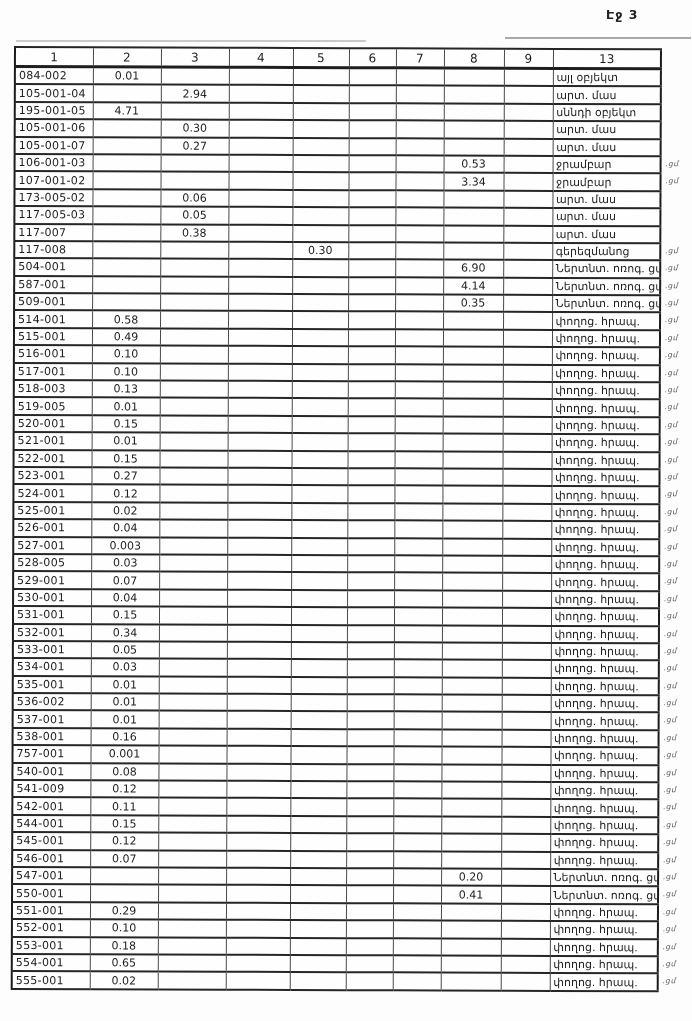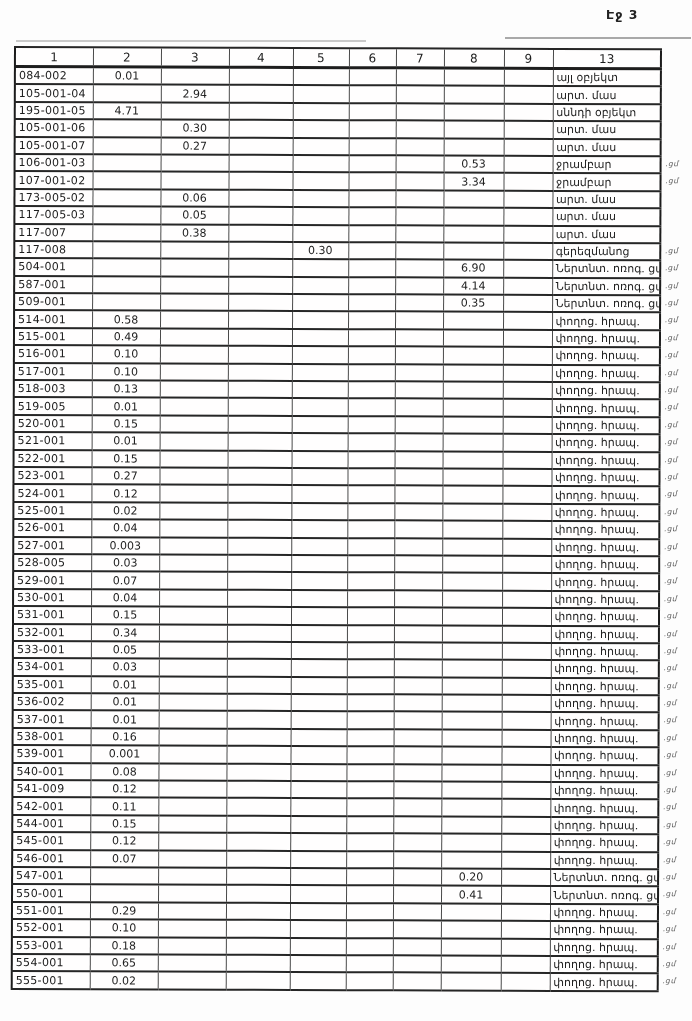--- a/index.html
+++ b/index.html
@@ -587,21 +587,21 @@
           <td class="num c3"></td>
           <td class="num c4"></td>
           <td class="num c5"></td>
           <td class="num c6"></td>
           <td class="num c7"></td>
           <td class="num c8"></td>
           <td class="num c9"></td>
           <td class="c10">փողոց. հրապ.</td>
         </tr>
         <tr>
-          <td class="c1">539-001</td>
+          <td class="c1">757-001</td>
           <td class="num c2">0.001</td>
           <td class="num c3"></td>
           <td class="num c4"></td>
           <td class="num c5"></td>
           <td class="num c6"></td>
           <td class="num c7"></td>
           <td class="num c8"></td>
           <td class="num c9"></td>
           <td class="c10">փողոց. հրապ.</td>
         </tr>

